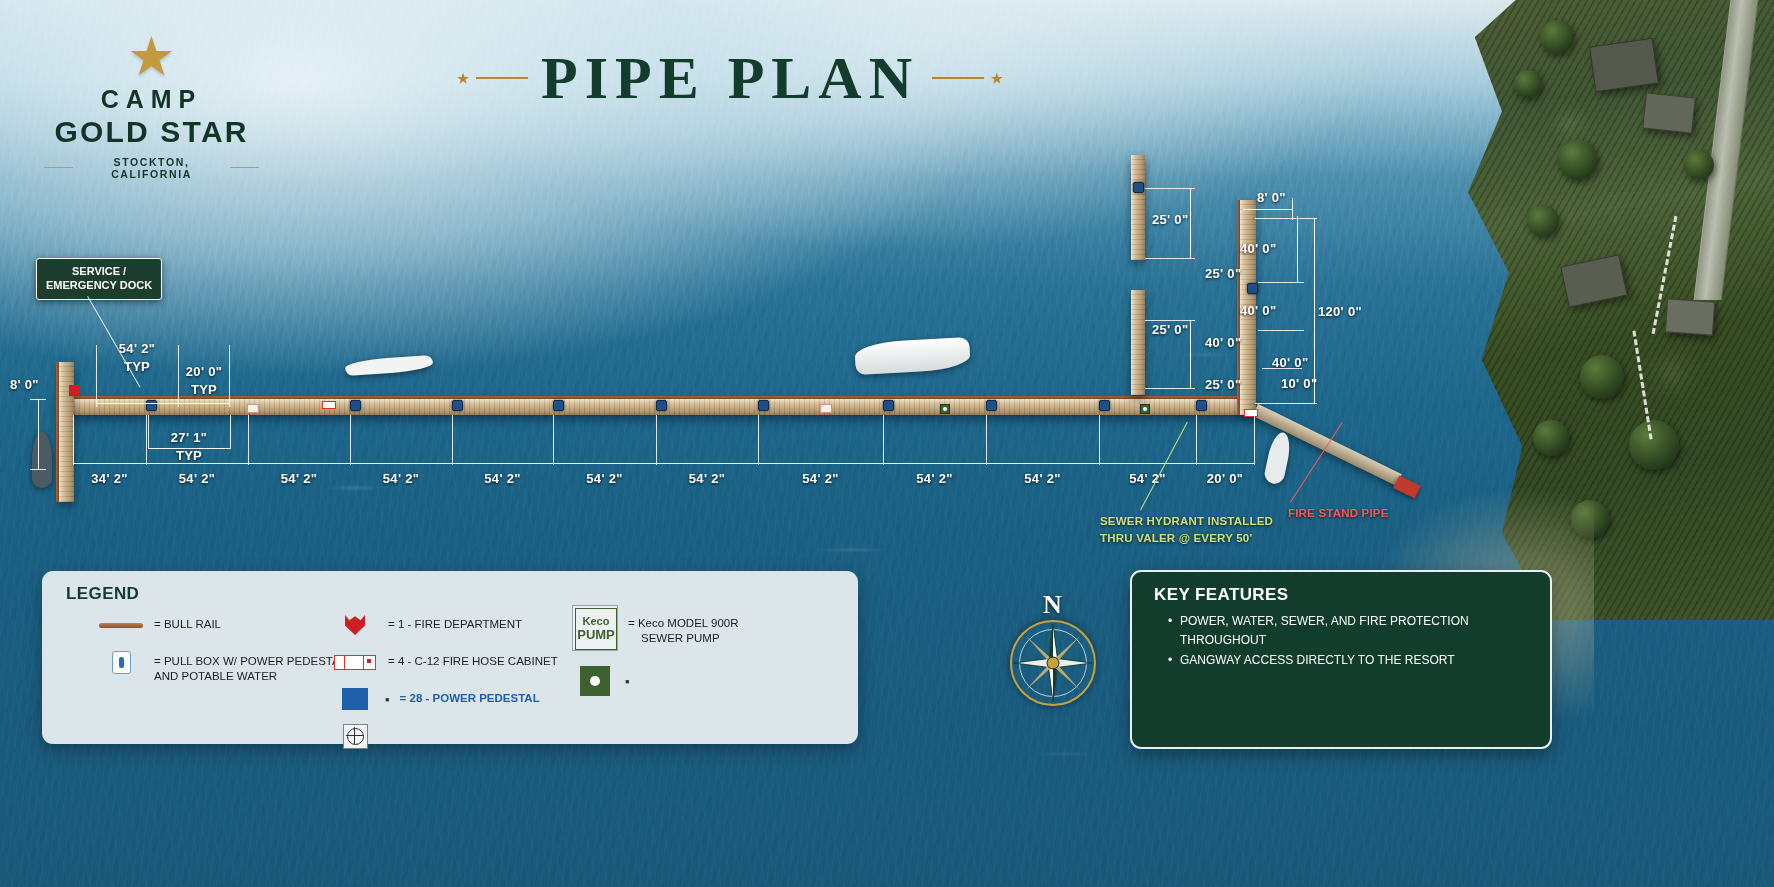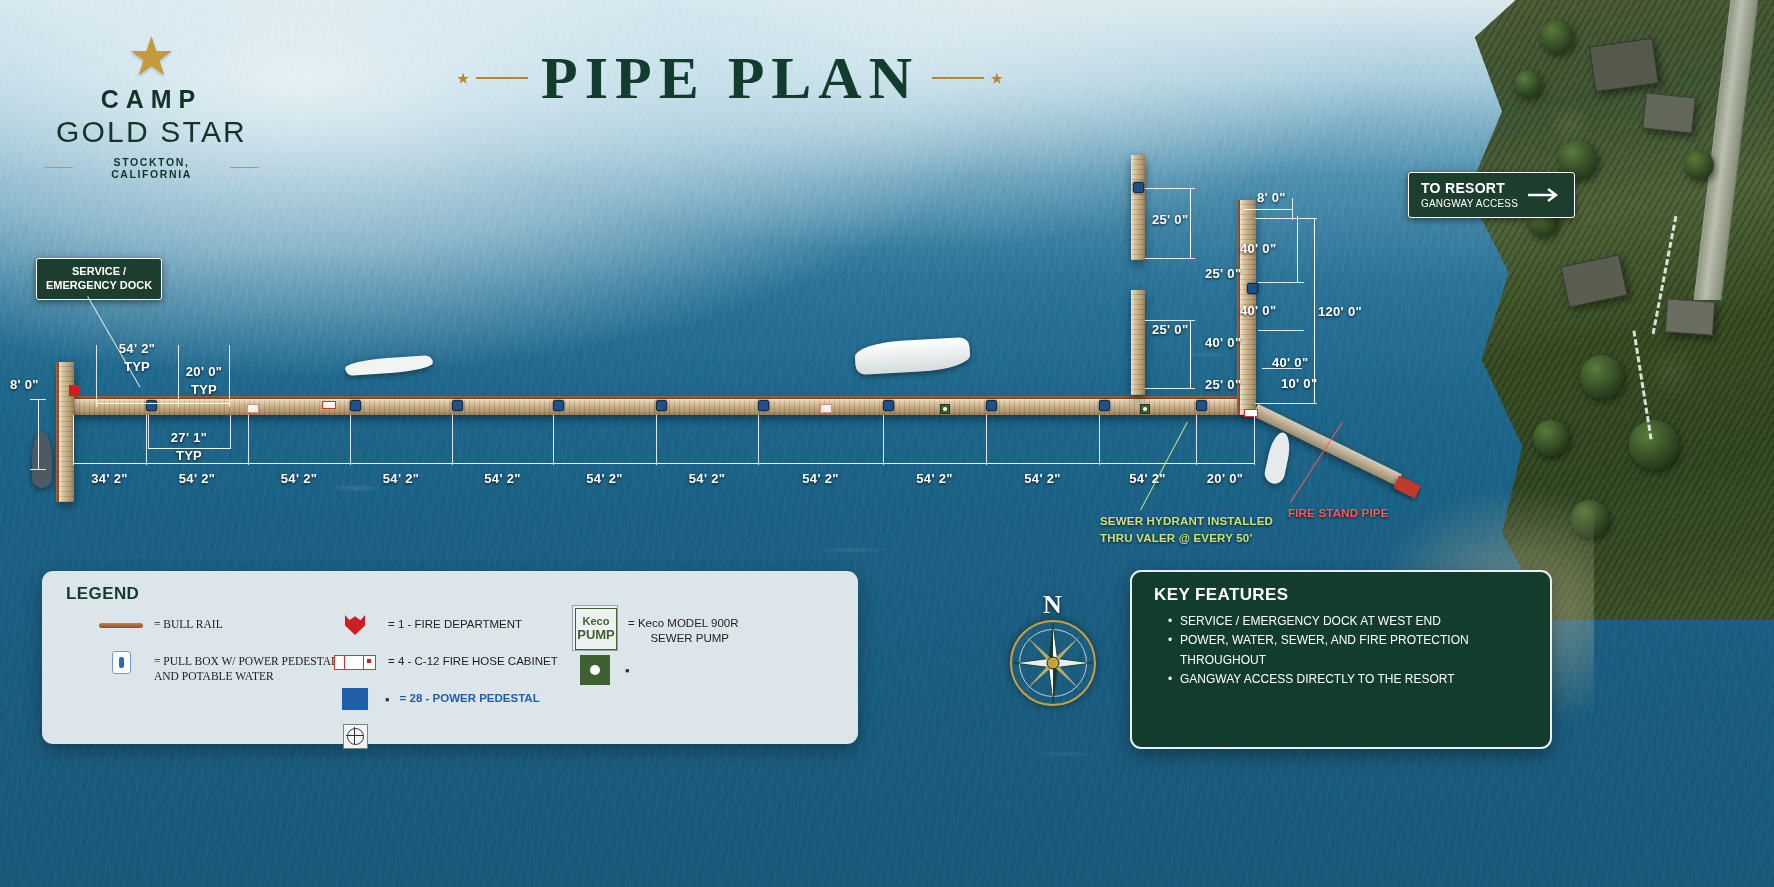--- a/index.html
+++ b/index.html
@@ -117,21 +117,21 @@
   .anno{position:absolute;font-size:11.5px;font-weight:700;line-height:1.45;white-space:nowrap;
         text-shadow:0 1px 3px rgba(0,0,0,.8);letter-spacing:.2px;}
   .anno.green{color:#cfe07a;}
   .anno.red{color:#ff5a4e;}
 
   
   .logo{position:absolute;left:44px;top:32px;width:215px;text-align:center;}
   .logo .star{font-size:54px;color:#c59a3c;line-height:.9;
     text-shadow:0 2px 3px rgba(0,0,0,.18);}
   .logo .camp{font-size:25px;letter-spacing:7px;color:#123528;font-weight:700;margin-top:4px;}
-  .logo .gs{font-size:30px;letter-spacing:2.2px;color:#123528;font-weight:400;margin-top:1px;}
+  .logo .gs{font-size:30px;letter-spacing:2.2px;color:#123528;font-weight:700;margin-top:1px;}
   .logo .loc{display:flex;align-items:center;justify-content:center;gap:9px;margin-top:7px;}
   .logo .loc span{font-size:10.5px;letter-spacing:1.6px;color:#123528;font-weight:700;}
   .logo .loc i{display:block;width:34px;height:1.5px;background:#c59a3c;}
 
   .title-wrap{position:absolute;left:420px;top:48px;width:620px;text-align:center;}
   .title-row{display:flex;align-items:center;justify-content:center;gap:13px;}
   .title{font-family:"Liberation Serif",serif;font-size:60px;letter-spacing:7px;
          color:#123d2c;font-weight:700;line-height:1;}
   .trule{display:flex;align-items:center;gap:7px;}
   .trule i{display:block;width:52px;height:2px;background:#b5872f;}
@@ -384,29 +384,20 @@
   <div class="tick h" style="left:1258px;top:282px;width:46px;height:1px;background:#fff;"></div>
   <div class="tick h" style="left:1258px;top:330px;width:46px;height:1px;background:#fff;"></div>
   <div class="tick h" style="left:1262px;top:368px;width:40px;height:1px;background:#fff;"></div>
 
   <div class="badge" style="left:36px;top:258px;">
     <div>SERVICE /</div>
     <div>EMERGENCY DOCK</div>
   </div>
   <div class="leader" style="left:88px;top:296px;width:105px;transform:rotate(60deg);"></div>
 
-  <div class="badge resort" style="left:1408px;top:172px;">
-    <div style="text-align:left;">
-      <div class="t1">TO RESORT</div>
-      <div class="t2">GANGWAY ACCESS</div>
-    </div>
-    <svg width="34" height="16" viewBox="0 0 34 16">
-      <path d="M0 8 H26 M20 2 L28 8 L20 14" stroke="#fff" stroke-width="2.4" fill="none"></path>
-    </svg>
-  </div>
 
   <div class="anno green" style="left:1100px;top:513px;">
     <div>SEWER HYDRANT INSTALLED</div>
     <div>THRU VALER @ EVERY 50'</div>
   </div>
   <div class="leader" style="left:1140px;top:510px;width:100px;background:#cfe07a;transform:rotate(-62deg);"></div>
 
   <div class="anno red" style="left:1288px;top:505px;">
     <div>FIRE STAND PIPE</div>
   </div>
@@ -433,21 +424,21 @@
       <span class="trule">
         <i></i>
           <b>★</b>
       </span>
     </div>
   </div>
 
   <div class="legend">
     <h3>LEGEND</h3>
 
-    <div class="lcol" style="left:56px;width:260px;font-family:Liberation Serif, serif;">
+    <div class="lcol" style="left:56px;width:260px;">
       <div class="lrow">
         <div class="lsym">
             <div class="sym-rail"></div>
           </div>
         <div class="ltxt">= BULL RAIL</div>
       </div>
       <div class="lrow">
         <div class="lsym">
           <div class="sym-pullbox">
               <i></i>
@@ -486,21 +477,21 @@
       <div class="lrow">
         <div class="lsym">
             <div class="sym-pile">
               <i></i>
             </div>
           </div>
       </div>
     </div>
 
     <div class="lcol" style="left:530px;width:290px;top:36px;">
-      <div class="lrow" style="margin-bottom:5px;text-align:center;">
+      <div class="lrow" style="margin-bottom:16px;">
         <div class="lsym" style="height:42px;">
           <div class="sym-keco">
               <div>
             <span class="k1">Keco</span>
             <span class="k2">PUMP</span>
           </div>
             </div>
         </div>
         <div class="ltxt" style="padding-top:9px;">
           <div>= Keco MODEL 900R</div>
@@ -533,19 +524,18 @@
         <polygon points="70,70 43,46 46,43" fill="#cbb26a" opacity=".9"></polygon>
         <polygon points="16,70 40,43 43,46" fill="#cbb26a" opacity=".9"></polygon>
         <circle cx="43" cy="43" r="6" fill="#c8a13f" stroke="#0d2b20" stroke-width="1"></circle>
       </svg>
     </div>
   </div>
 
   <div class="keyfeat">
     <h3>KEY FEATURES</h3>
     <ul id="kf-list">
-        <li>SERVICE / EMERGENCY DOCK AT WEST END</li>
         <li>POWER, WATER, SEWER, AND FIRE PROTECTION THROUGHOUT</li>
         <li>GANGWAY ACCESS DIRECTLY TO THE RESORT</li>
       </ul>
   </div>
 
 </div>
 
 </body></html>

